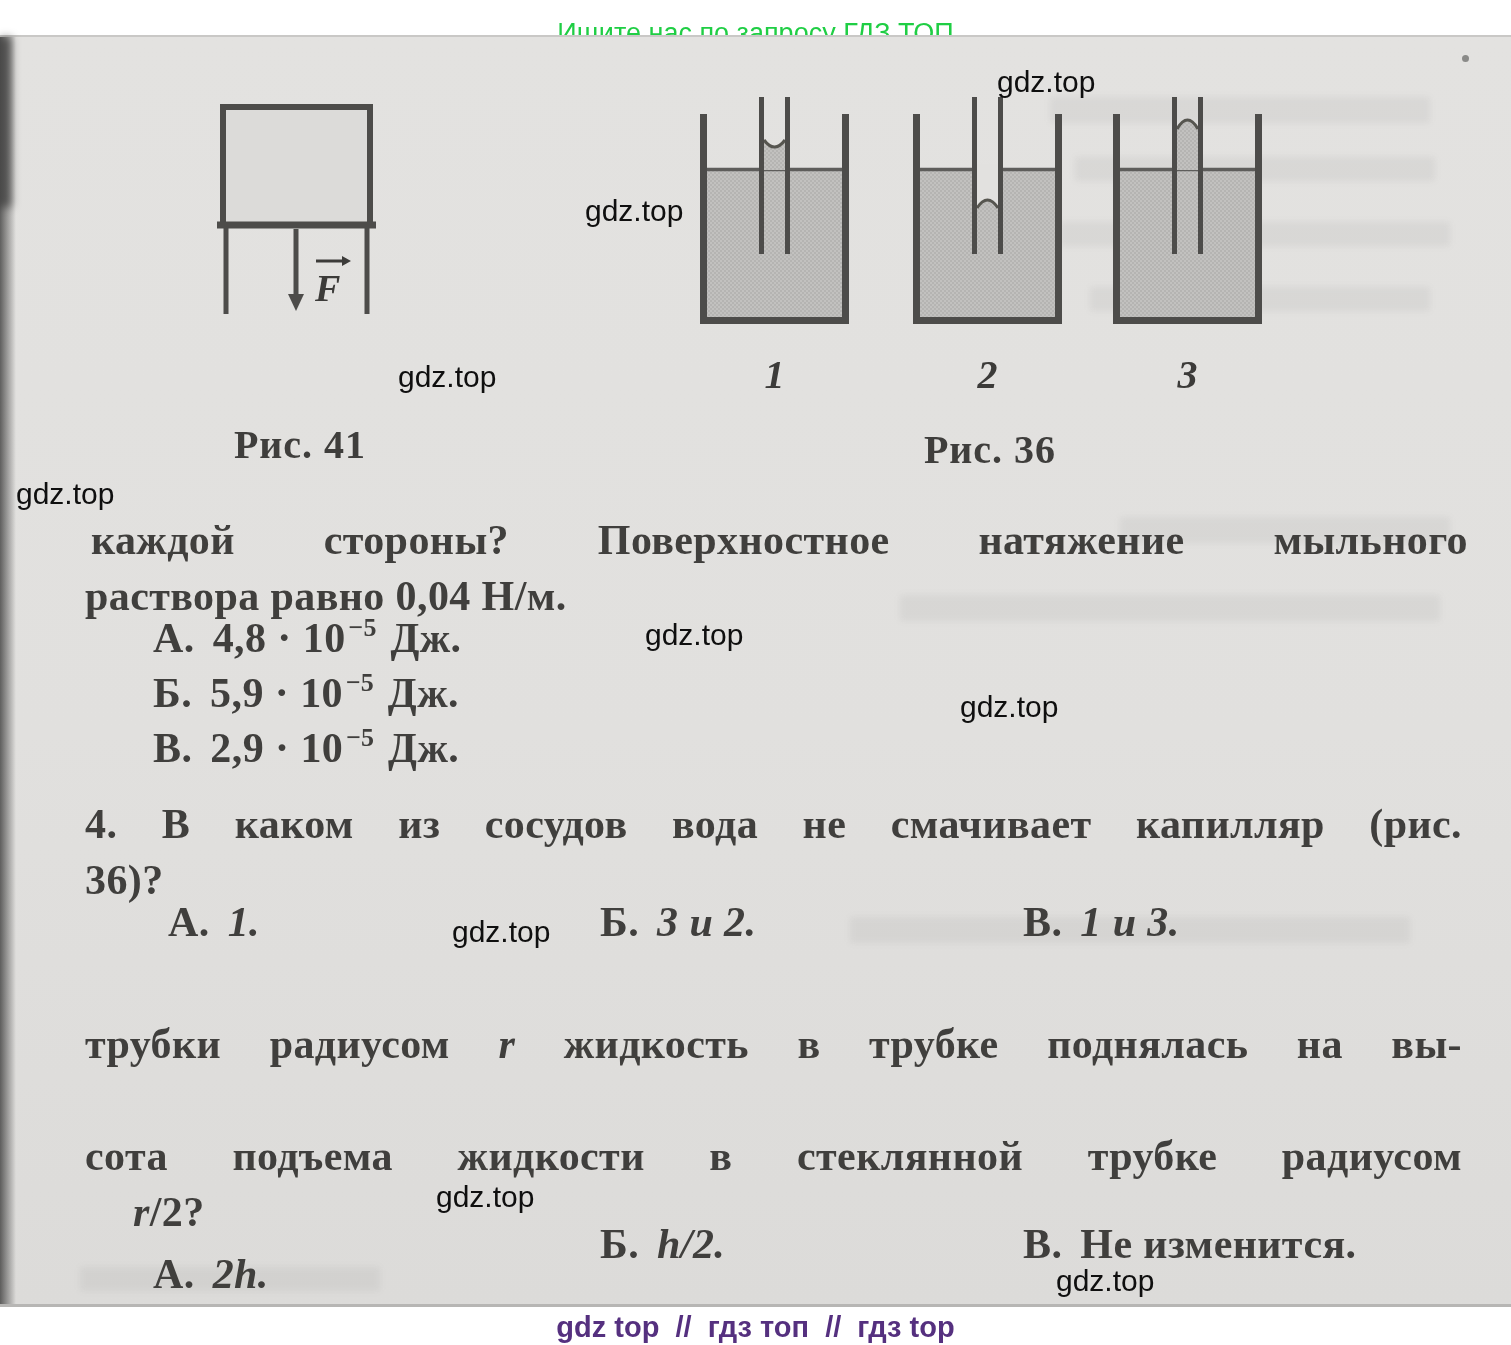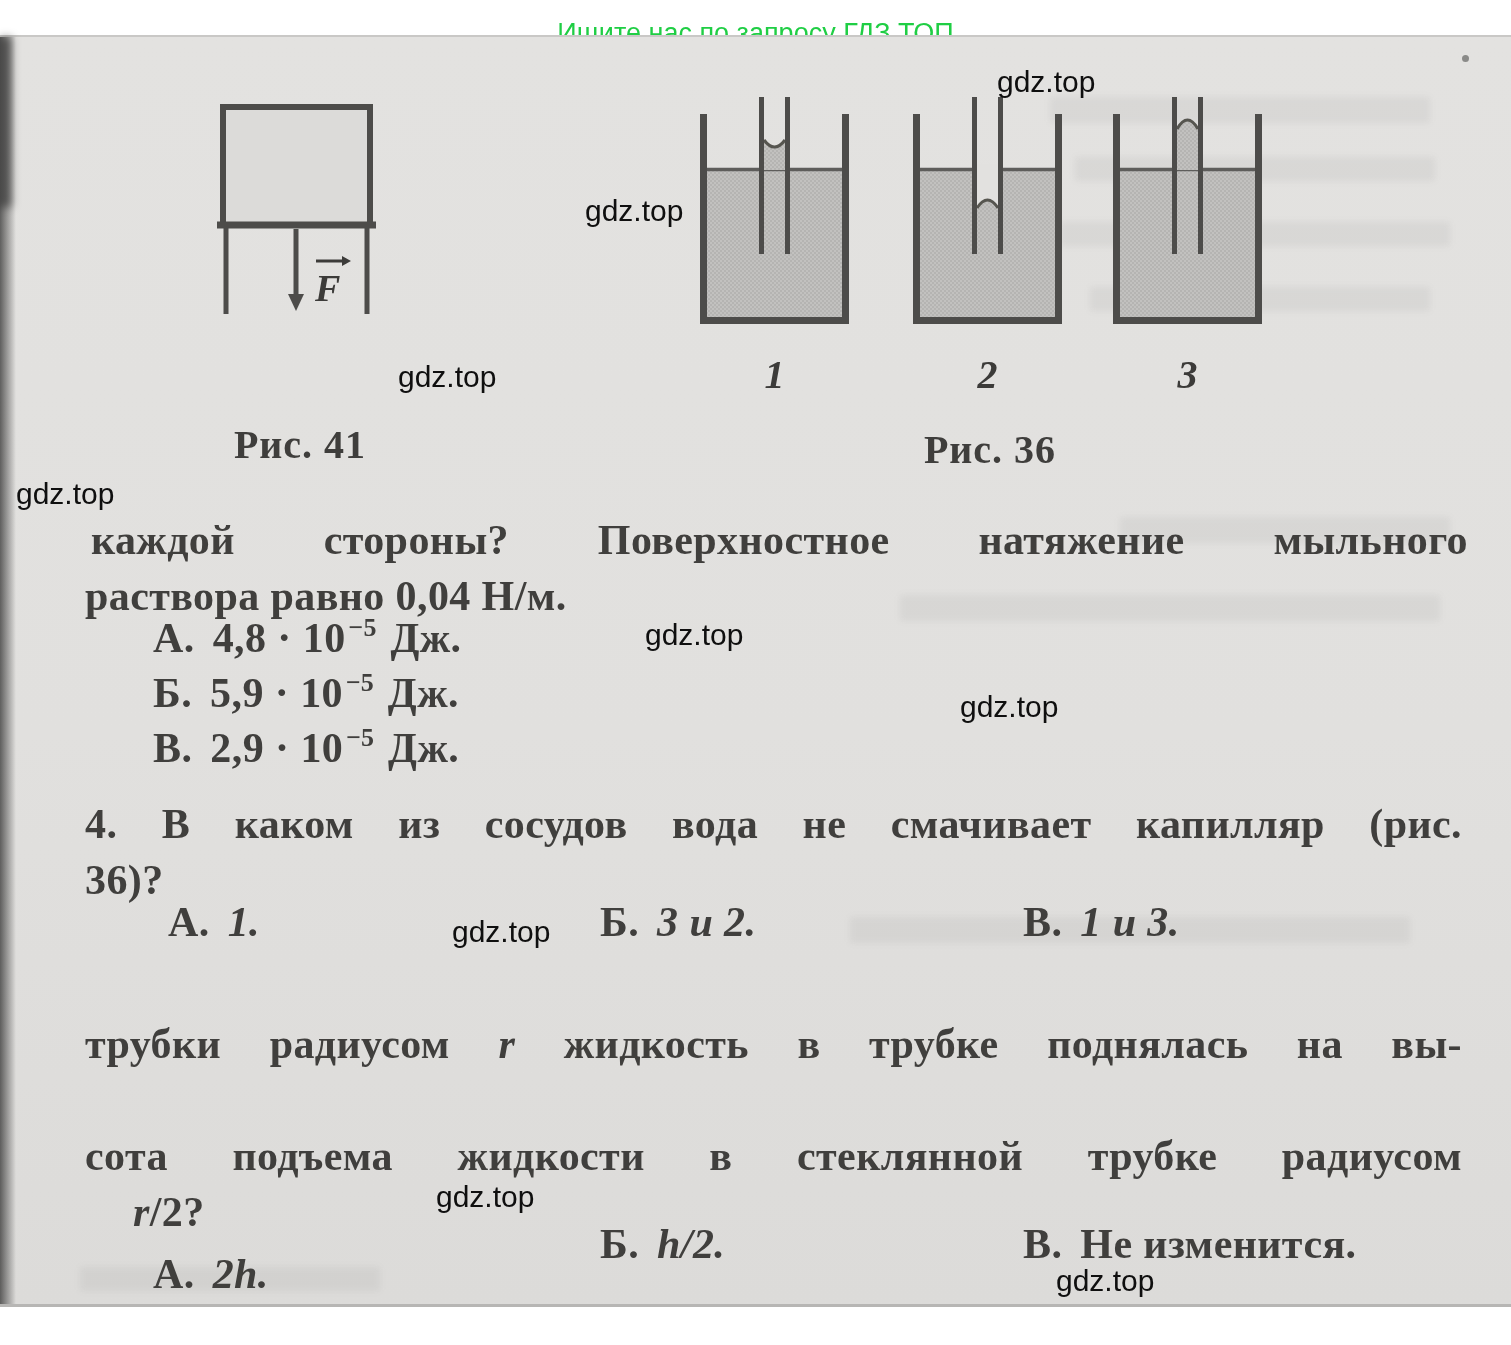--- a/index.html
+++ b/index.html
@@ -185,14 +185,17 @@
     </div>
     <div class="optcell" style="left:600px;top:1183px;">
       <span class="opt-letter">Б.</span><span class="val-it">h/2.</span>
     </div>
     <div class="optcell" style="left:1023px;top:1183px;">
       <span class="opt-letter">В.</span><span>Не изменится.</span>
     </div>
 
   </div>
 
+  <div class="band band-bottom">
+    <span>gdz top  //  гдз топ  //  гдз top</span>
+  </div>
 
 </div>
 
 </body></html>

